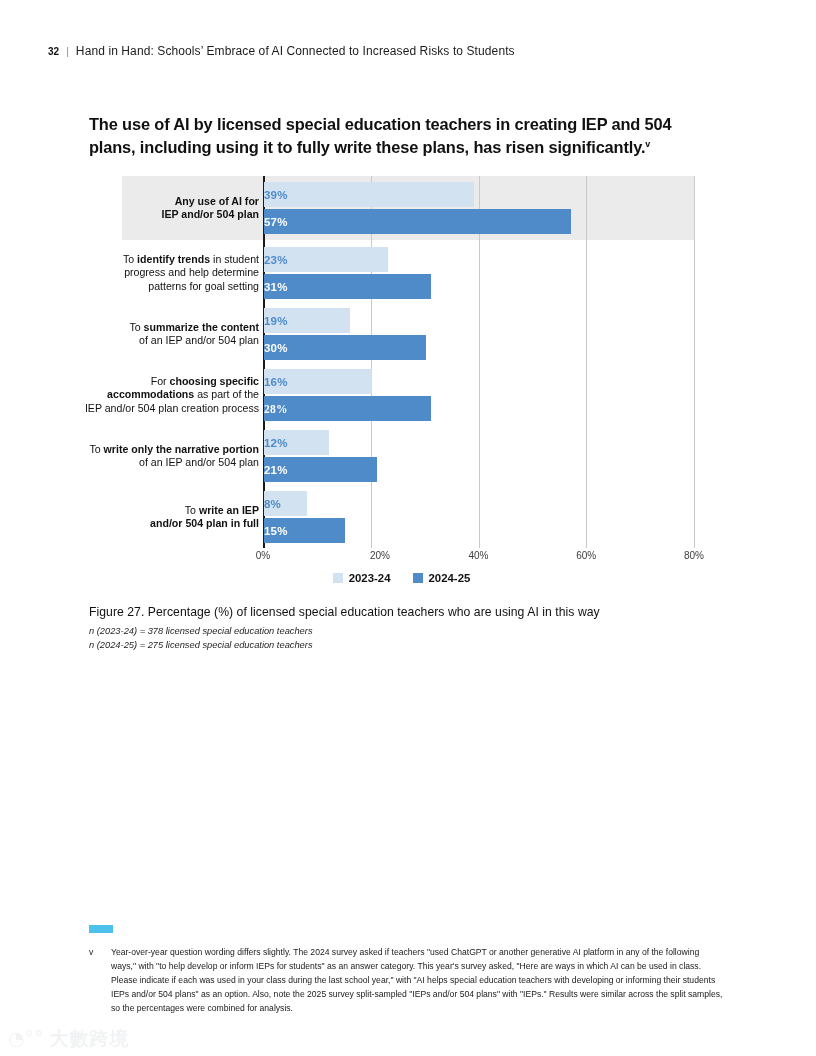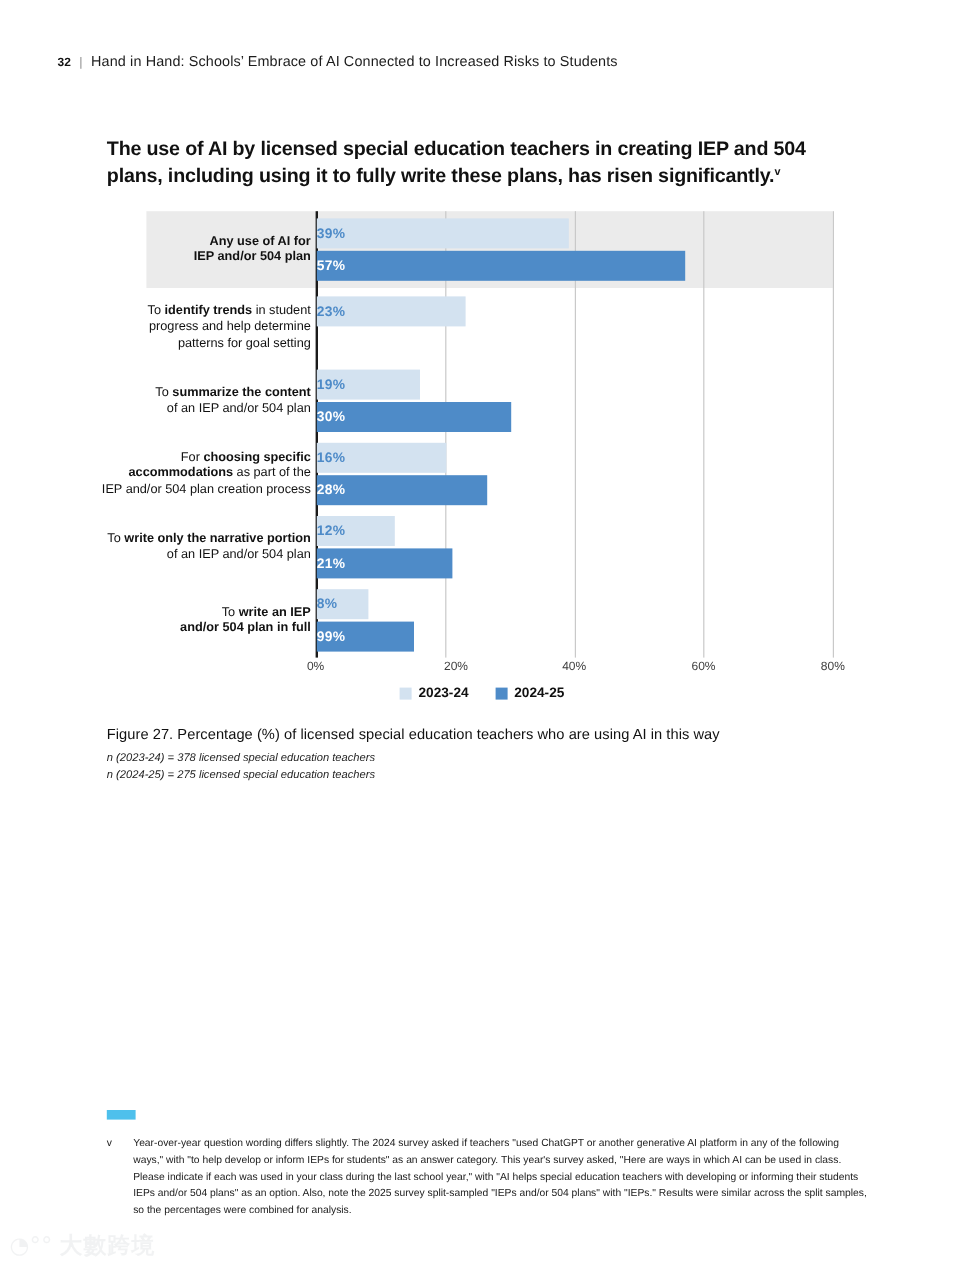--- a/index.html
+++ b/index.html
@@ -297,20 +297,23 @@
       <div class="row" style="top: 71px;">
         <div class="row-label" style="top: 5.9px;">
           <div><span>To </span><b>identify trends</b><span> in student</span></div>
           <div><span>progress and help determine</span></div>
           <div><span>patterns for goal setting</span></div>
         </div>
         <div class="bars">
           <div class="bar b1" style="width: 123.912px;">
             <span class="bar-val">23%</span>
           </div>
+          <div class="bar b2" style="width: 167.012px;">
+            <span class="bar-val">31%</span>
+          </div>
         </div>
       </div>
       <div class="row" style="top: 132px;">
         <div class="row-label" style="top: 12.6px;">
           <div><span>To </span><b>summarize the content</b></div>
           <div><span>of an IEP and/or 504 plan</span></div>
         </div>
         <div class="bars">
           <div class="bar b1" style="width: 86px;">
             <span class="bar-val">19%</span>
@@ -323,21 +326,21 @@
       <div class="row" style="top: 193px;">
         <div class="row-label" style="top: 5.9px;">
           <div><span>For </span><b>choosing specific</b></div>
           <div><b>accommodations</b><span> as part of the</span></div>
           <div><span>IEP and/or 504 plan creation process</span></div>
         </div>
         <div class="bars">
           <div class="bar b1" style="width: 108px;">
             <span class="bar-val">16%</span>
           </div>
-          <div class="bar b2" style="width: 142px;">
+          <div class="bar b2" style="width: 167px; font-family: Liberation Serif, serif;">
             <span class="bar-val">28%</span>
           </div>
         </div>
       </div>
       <div class="row" style="top: 254px;">
         <div class="row-label" style="top: 12.6px;">
           <div><span>To </span><b>write only the narrative portion</b></div>
           <div><span>of an IEP and/or 504 plan</span></div>
         </div>
         <div class="bars">
@@ -352,21 +355,21 @@
       <div class="row" style="top: 315px;">
         <div class="row-label" style="top: 12.6px;">
           <div><span>To </span><b>write an IEP</b></div>
           <div><b>and/or 504 plan in full</b></div>
         </div>
         <div class="bars">
           <div class="bar b1" style="width: 43.1px;">
             <span class="bar-val">8%</span>
           </div>
           <div class="bar b2" style="width: 80.8125px;">
-            <span class="bar-val">99%</span>
+            <span class="bar-val">15%</span>
           </div>
         </div>
       </div>
     </div>
 
   <div class="xaxis" id="xaxis">
       <div class="xtick" style="left: 174px;">0%</div>
       <div class="xtick" style="left: 291px;">20%</div>
       <div class="xtick" style="left: 389.5px;">40%</div>
       <div class="xtick" style="left: 497.25px;">60%</div>

